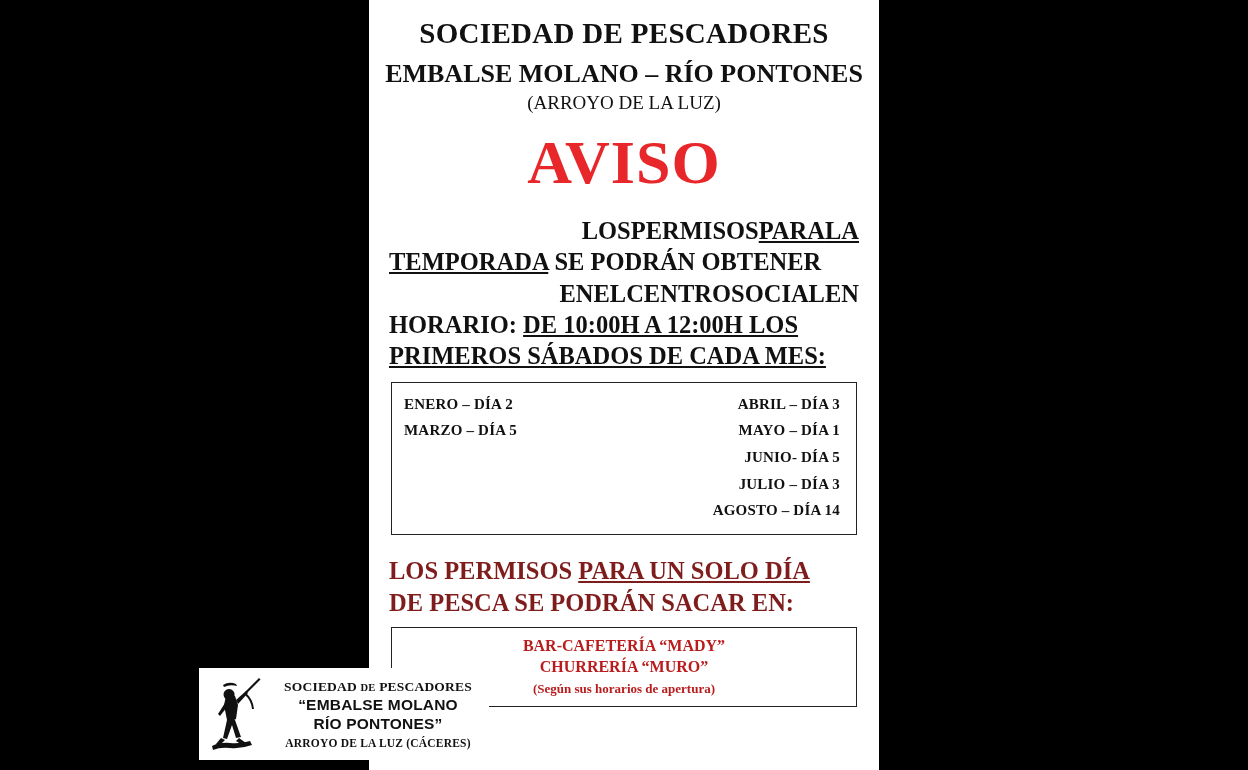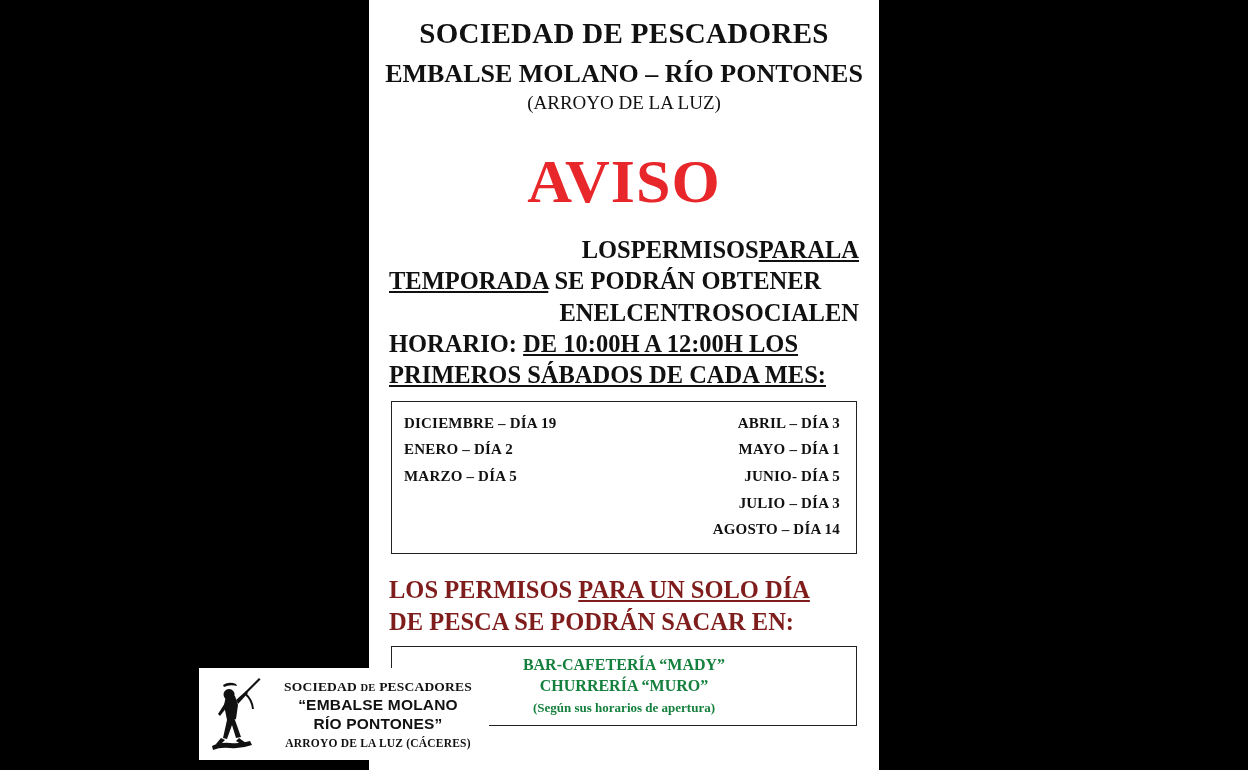--- a/index.html
+++ b/index.html
@@ -55,21 +55,21 @@
     color: #111;
     margin-top: 4px;
     line-height: 1.1;
   }
   .aviso {
     text-align: center;
     font-family: "Liberation Serif", serif;
     font-weight: bold;
     font-size: 62px;
     color: #e8272b;
-    margin-top: 36px;
+    margin-top: 17px;
     letter-spacing: 1px;
     line-height: 1;
   }
   .body-block {
     margin-top: 22px;
     font-family: "Liberation Serif", serif;
     font-weight: bold;
     font-size: 24.5px;
     color: #111;
     line-height: 1.28;
@@ -128,21 +128,21 @@
   .places-box {
     margin: 8px 8px 0 8px;
     border: 1px solid #222;
     padding: 7px 0 8px 0;
     text-align: center;
   }
   .place {
     font-family: "Liberation Serif", serif;
     font-weight: bold;
     font-size: 16px;
-    color: #15803d;
+    color: #b91c1c;
     line-height: 1.35;
   }
   .place.note {
     font-weight: bold;
     font-size: 13px;
     margin-top: 2px;
   }
   .logo-box {
     position: absolute;
     left: 199px;
@@ -225,21 +225,20 @@
       </span>
       <span class="ln">
         <span>HORARIO:</span>
         <span class="u">DE 10:00H A 12:00H LOS</span>
       </span>
       <span class="ln u">PRIMEROS SÁBADOS DE CADA MES:</span>
     </div>
 
     <div class="months-box">
       <div class="months-col left">
-        <div class="month-item">DICIEMBRE – DÍA 19</div>
         <div class="month-item">ENERO – DÍA 2</div>
         <div class="month-item">MARZO – DÍA 5</div>
       </div>
       <div class="months-col right">
         <div class="month-item">ABRIL – DÍA 3</div>
         <div class="month-item">MAYO – DÍA 1</div>
         <div class="month-item">JUNIO- DÍA 5</div>
         <div class="month-item">JULIO – DÍA 3</div>
         <div class="month-item">AGOSTO – DÍA 14</div>
       </div>

